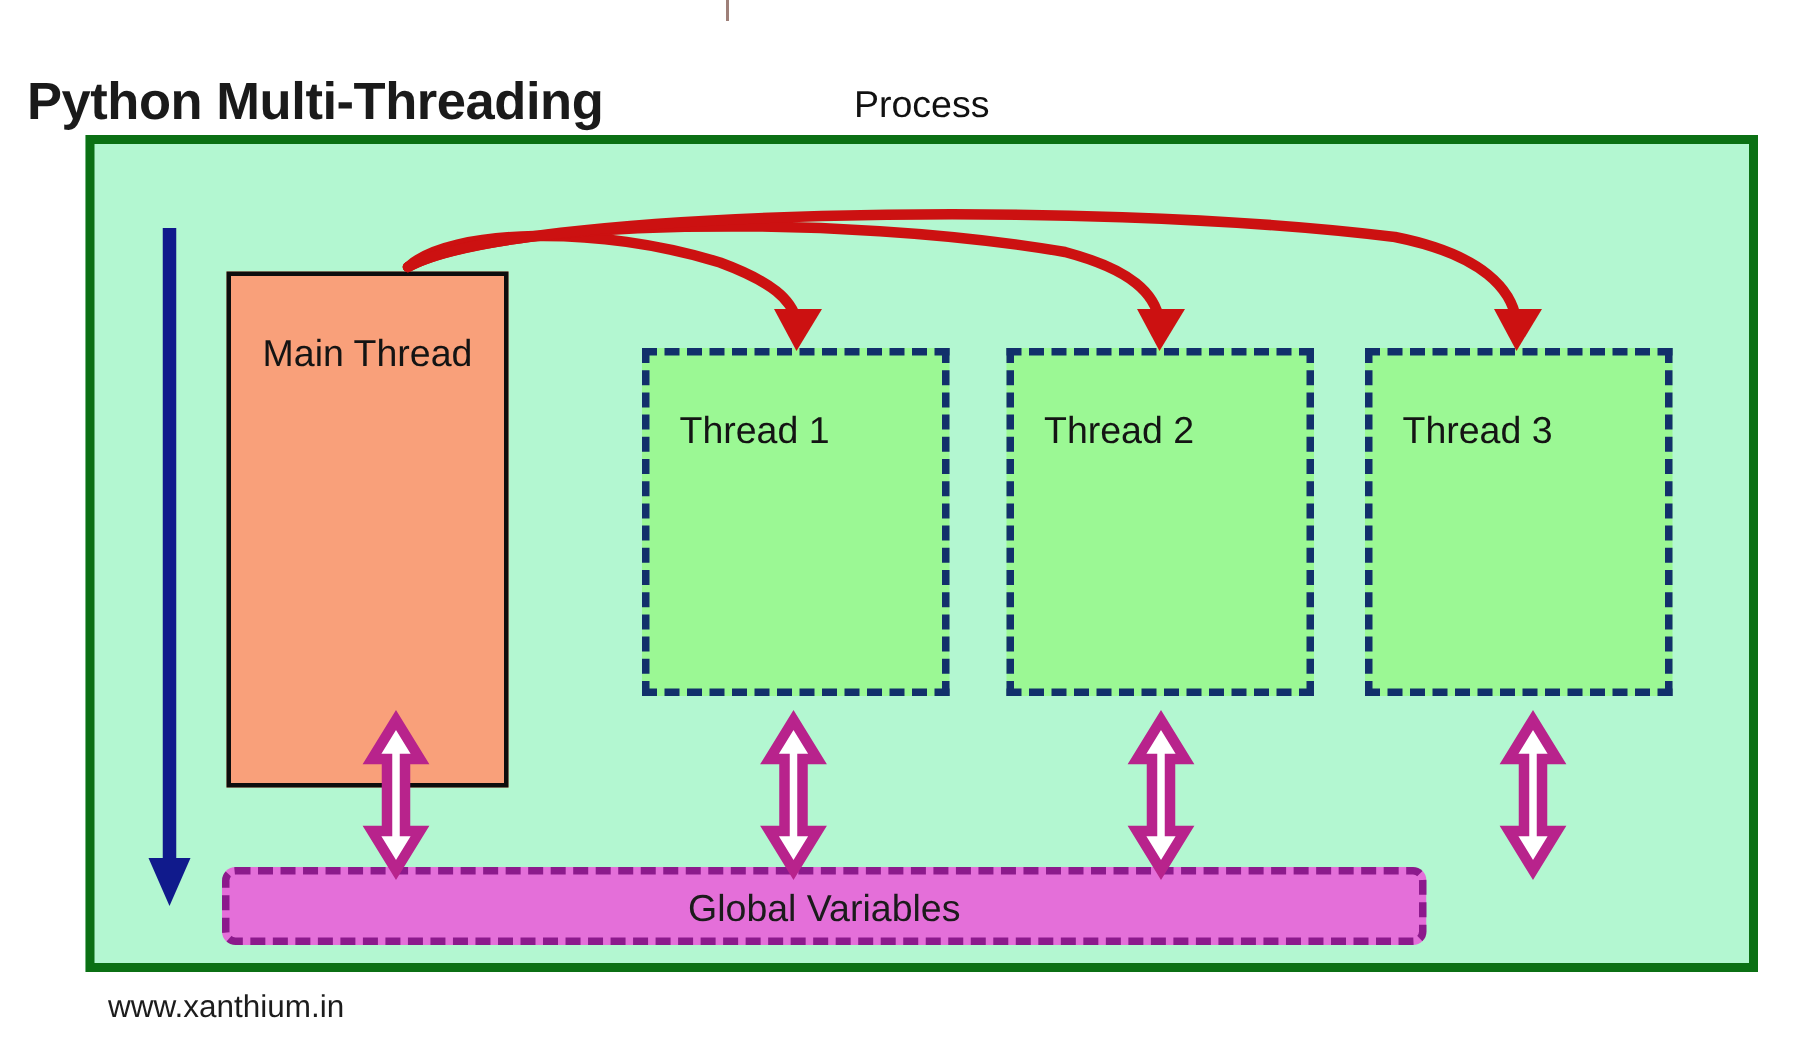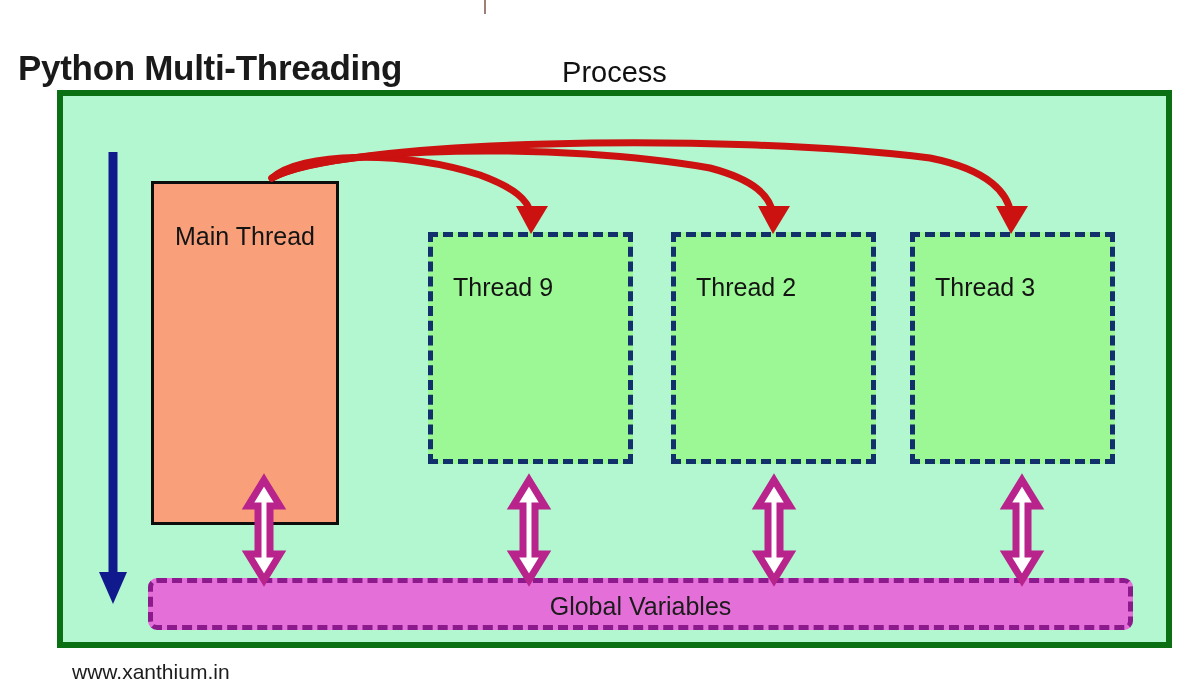--- a/index.html
+++ b/index.html
@@ -21,21 +21,21 @@
 
   
   #crop-artifact{
     position:absolute;left:484px;top:0px;width:2px;height:14px;
     background:#8d6a62;opacity:.85;
   }
 
   
   #process-label{
     position:absolute;left:57px;top:56px;width:1115px;
-    text-align:center;font-size:29px;color:#111111;
+    text-align:center;font-size:25px;color:#111111;
   }
 
   
   #process-box{
     position:absolute;left:57px;top:90px;
     width:1115px;height:558px;
     background:#b3f7d1;
     border:6px solid #0b7014;
     box-sizing:border-box;
   }
@@ -65,21 +65,21 @@
   #thread-2{left:671px;}
   #thread-3{left:910px;}
   .thread-label{
     position:absolute;left:20px;top:36px;
     font-size:25px;color:#141414;white-space:nowrap;
   }
 
   
   #global-vars{
     position:absolute;left:148px;top:578px;
-    width:985px;height:52px;
+    width:803px;height:52px;
     background:#e46fd9;
     border:5px dashed #8c1a8c;
     border-radius:9px;
     box-sizing:border-box;
   }
   #global-vars-label{
     position:absolute;left:0;right:0;top:9px;
     text-align:center;font-size:25px;color:#1b1b1b;
   }
 
@@ -108,21 +108,21 @@
 
   <div id="process-label">Process</div>
 
   <div id="process-box"></div>
 
   <div id="main-thread">
     <div id="main-thread-label">Main Thread</div>
   </div>
 
   <div id="thread-1" class="thread-box">
-    <div class="thread-label">Thread 9</div>
+    <div class="thread-label">Thread 1</div>
   </div>
 
   <div id="thread-2" class="thread-box">
     <div class="thread-label">Thread 2</div>
   </div>
 
   <div id="thread-3" class="thread-box">
     <div class="thread-label">Thread 3</div>
   </div>
 

